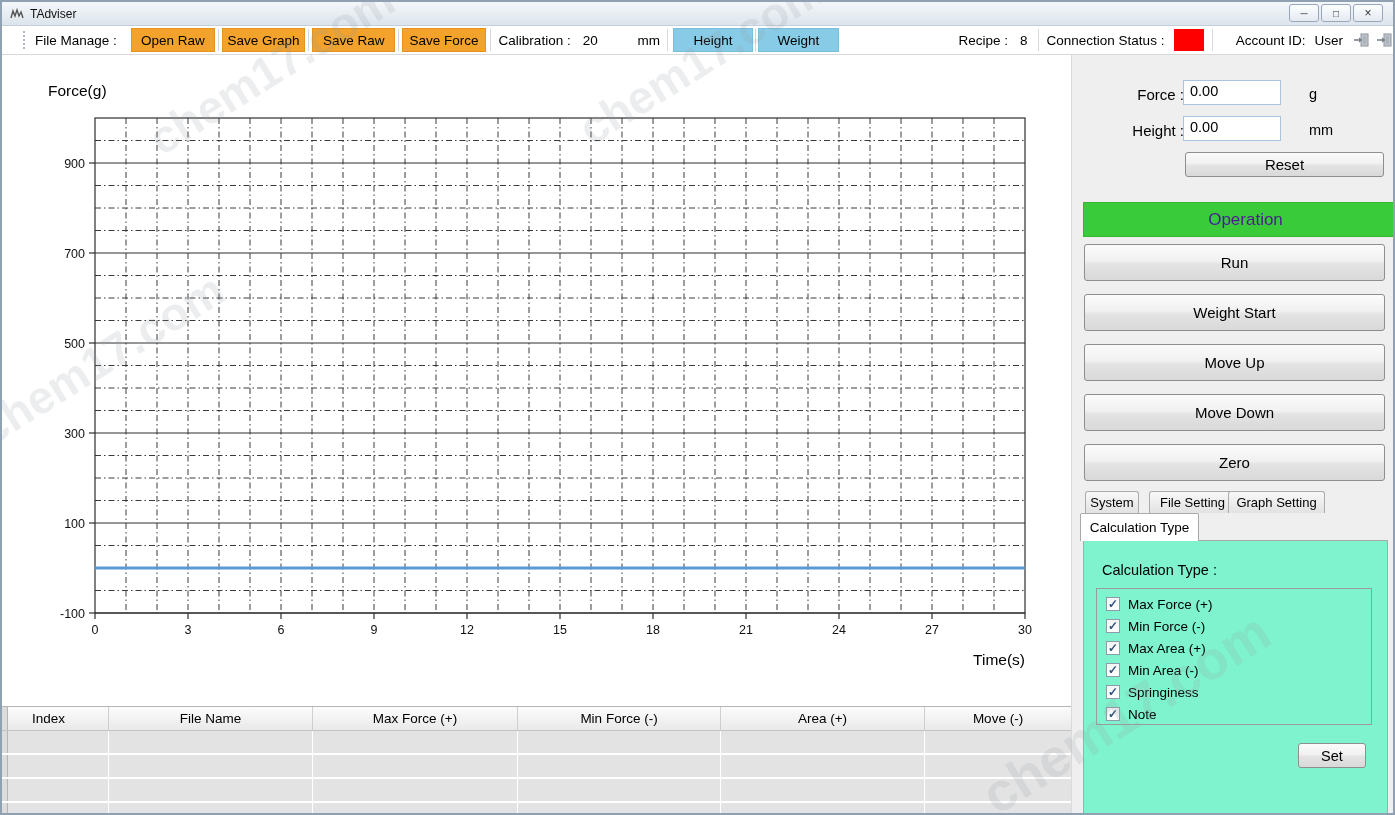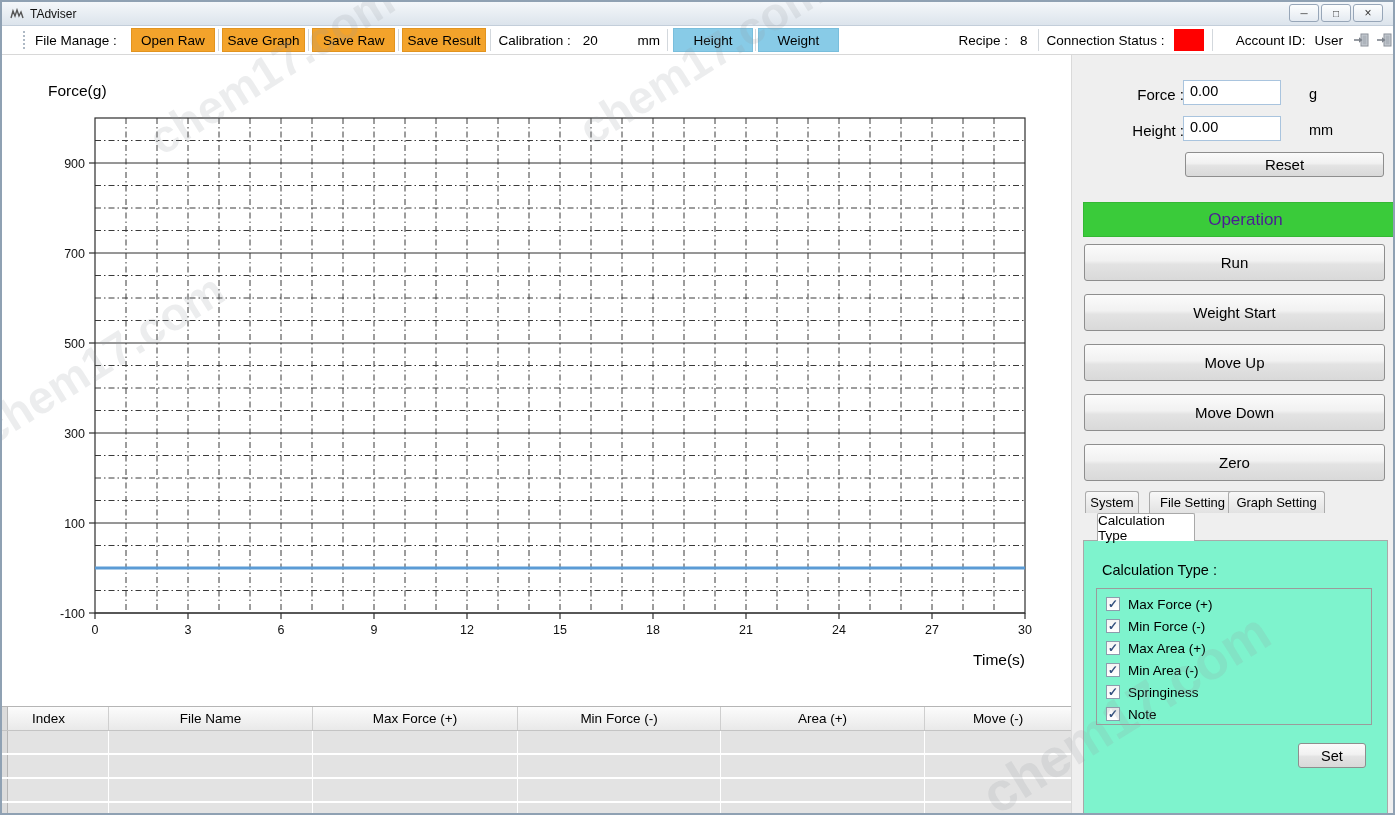--- a/index.html
+++ b/index.html
@@ -65,21 +65,21 @@
     font-size:15px; color:#000; cursor:default; }
   .op-banner{ position:absolute; left:11px; top:147px; width:325px; height:35px; background:#3ACB3A;
     border:1px solid #34B834; display:flex; align-items:center; justify-content:center;
     font-size:17px; color:#4c1d95; }
   .op-btn{ position:absolute; left:12px; width:301px; height:37px; }
 
   
   .tab{ position:absolute; height:22px; top:436px; background:linear-gradient(#F8F8F8,#E2E2E2);
     border:1px solid #ABABAB; border-bottom:none; border-radius:3px 3px 0 0; display:flex; align-items:center;
     justify-content:center; font-size:13px; color:#000; }
-  .tab-selected{ position:absolute; left:25px; top:458px; width:98px; height:28px; background:#FFFFFF;
+  .tab-selected{ position:absolute; left:8px; top:458px; width:119px; height:28px; background:#FFFFFF;
     border:1px solid #A9A9A9; border-bottom:none; border-radius:2px 2px 0 0; display:flex; align-items:center;
     justify-content:center; font-size:13.5px; color:#000; z-index:3; }
   .mint-panel{ position:absolute; left:11px; top:485px; width:305px; height:275px; background:#7EF3CD;
     border:1px solid #A9A9A9; z-index:2; }
   .mint-label{ position:absolute; left:18px; top:21px; font-size:14.5px; color:#000; }
   .listbox{ position:absolute; left:12px; top:47px; width:276px; height:137px; border:1px solid #9B9B9B; padding:4px 0 0 9px;}
   .chk-row{ display:flex; align-items:center; height:22px; }
   .chk-box{ width:14px; height:14px; background:linear-gradient(#F4F4F4,#FFFFFF); border:1px solid #8C9CAD;
     display:flex; align-items:center; justify-content:center; font-size:12px; font-weight:bold; color:#33507E; }
   .chk-label{ margin-left:8px; font-size:13.5px; color:#000; }
@@ -110,21 +110,21 @@
 
   <div class="toolbar">
     <div class="grip"></div>
     <span class="tb-label" style="margin-left:8px">File Manage :</span>
     <div class="tb-btn orange" style="margin-left:14px">Open Raw</div>
     <div class="tb-sep" style="margin-left:3px"></div>
     <div class="tb-btn orange" style="margin-left:3px;width:85px">Save Graph</div>
     <div class="tb-sep" style="margin-left:3px"></div>
     <div class="tb-btn orange" style="margin-left:3px;width:85px">Save Raw</div>
     <div class="tb-sep" style="margin-left:3px"></div>
-    <div class="tb-btn orange" style="margin-left:3px;width:85px">Save Result</div>
+    <div class="tb-btn orange" style="margin-left:3px;width:85px">Save Force</div>
     <div class="tb-sep" style="margin-left:4px"></div>
     <span class="tb-label" style="margin-left:8px">Calibration :</span>
     <span class="tb-value" style="margin-left:12px;width:56px">20</span>
     <span class="tb-label">mm</span>
     <div class="tb-sep" style="margin-left:7px"></div>
     <div class="tb-btn blue" style="margin-left:5px">Height</div>
     <div class="tb-sep" style="margin-left:2px"></div>
     <div class="tb-btn blue" style="margin-left:2px">Weight</div>
     <span class="tb-label" style="margin-left:120px">Recipe :</span>
     <span class="tb-value" style="margin-left:12px">8</span>

